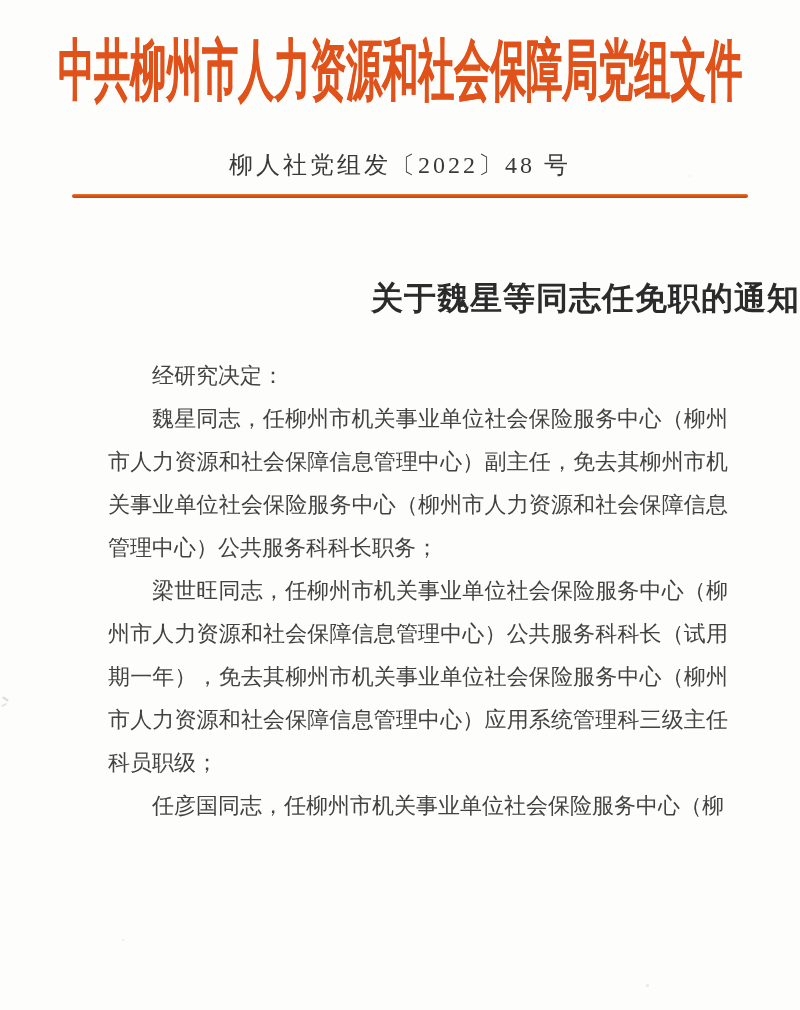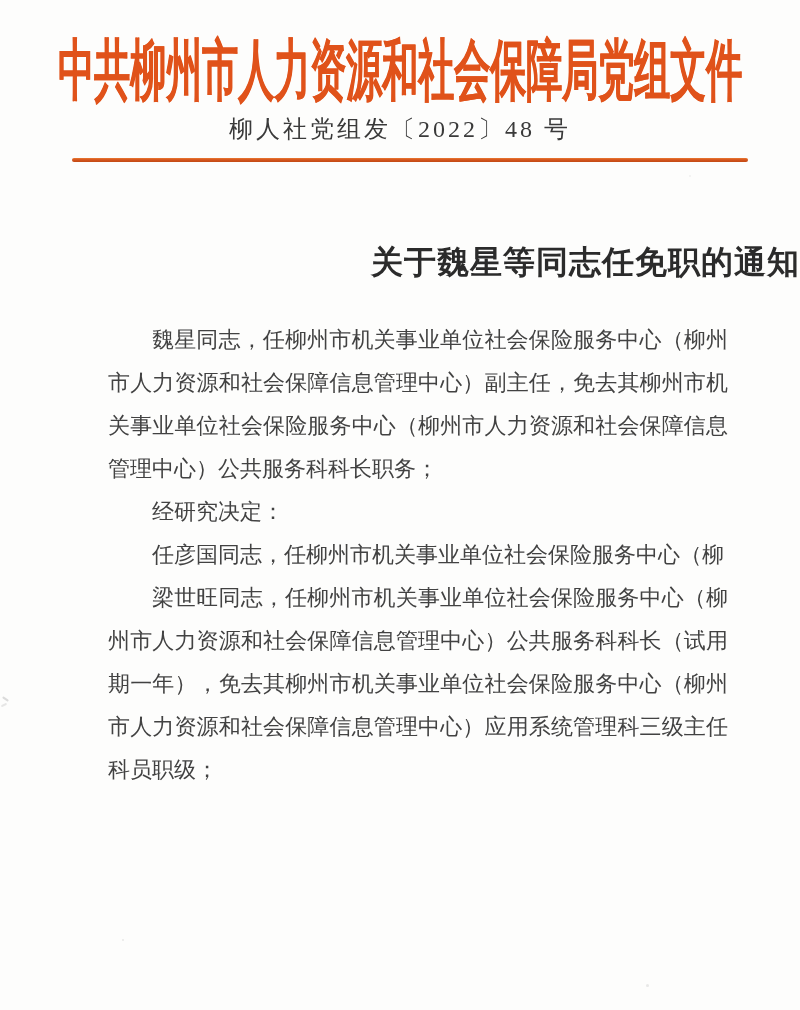--- a/index.html
+++ b/index.html
@@ -29,21 +29,21 @@
     letter-spacing: 0px;
     white-space: nowrap;
     transform: scaleY(1.85);
     transform-origin: 50% 0;
     color: #e0521a;
     text-shadow: 0.4px 0 0 #e0521a;
   }
 
   
   .doc-number {
-    margin-top: 39px;
+    margin-top: 75px;
     text-align: center;
     font-size: 24px;
     letter-spacing: 3px;
     line-height: 32px;
     color: #3a3a3a;
   }
 
   
   .divider {
     margin: 13px 0 0 72px;
@@ -101,24 +101,24 @@
 
   <div class="banner">中共柳州市人力资源和社会保障局党组文件</div>
 
   <div class="doc-number">柳人社党组发〔2022〕48 号</div>
 
   <div class="divider"></div>
 
   <div class="doc-title">关于魏星等同志任免职的通知</div>
 
   <div class="body-text">
+    <p class="indent">经研究决定：</p>
     <p class="indent">魏星同志，任柳州市机关事业单位社会保险服务中心（柳州市人力资源和社会保障信息管理中心）副主任，免去其柳州市机关事业单位社会保险服务中心（柳州市人力资源和社会保障信息管理中心）公共服务科科长职务；</p>
-    <p class="indent">经研究决定：</p>
+    <p class="indent">梁世旺同志，任柳州市机关事业单位社会保险服务中心（柳州市人力资源和社会保障信息管理中心）公共服务科科长（试用期一年），免去其柳州市机关事业单位社会保险服务中心（柳州市人力资源和社会保障信息管理中心）应用系统管理科三级主任科员职级；</p>
     <p class="indent">任彦国同志，任柳州市机关事业单位社会保险服务中心（柳</p>
-    <p class="indent">梁世旺同志，任柳州市机关事业单位社会保险服务中心（柳州市人力资源和社会保障信息管理中心）公共服务科科长（试用期一年），免去其柳州市机关事业单位社会保险服务中心（柳州市人力资源和社会保障信息管理中心）应用系统管理科三级主任科员职级；</p>
   </div>
 
   <div class="artifact a1"></div>
   <div class="artifact a2"></div>
   <div class="speck s1"></div>
   <div class="speck s2"></div>
   <div class="speck s3"></div>
 
 </div>
 

